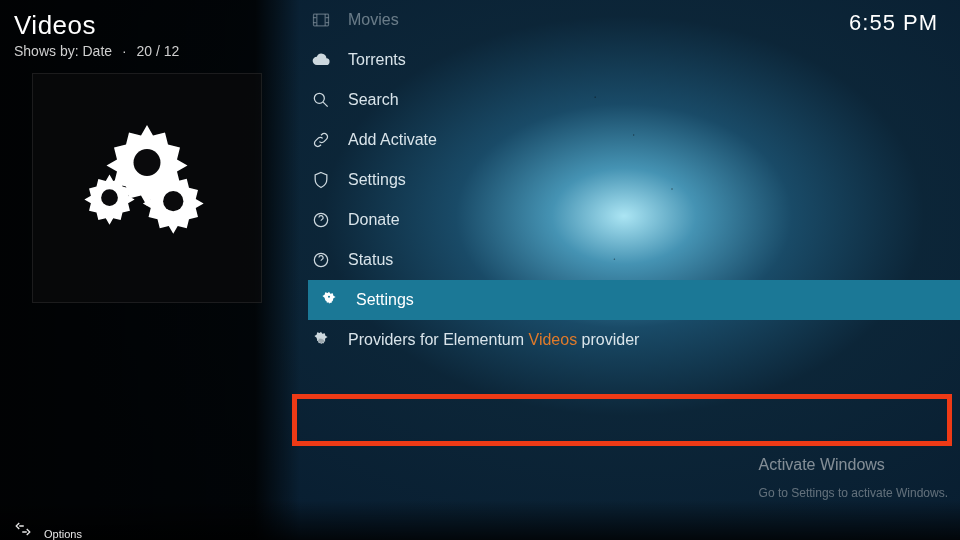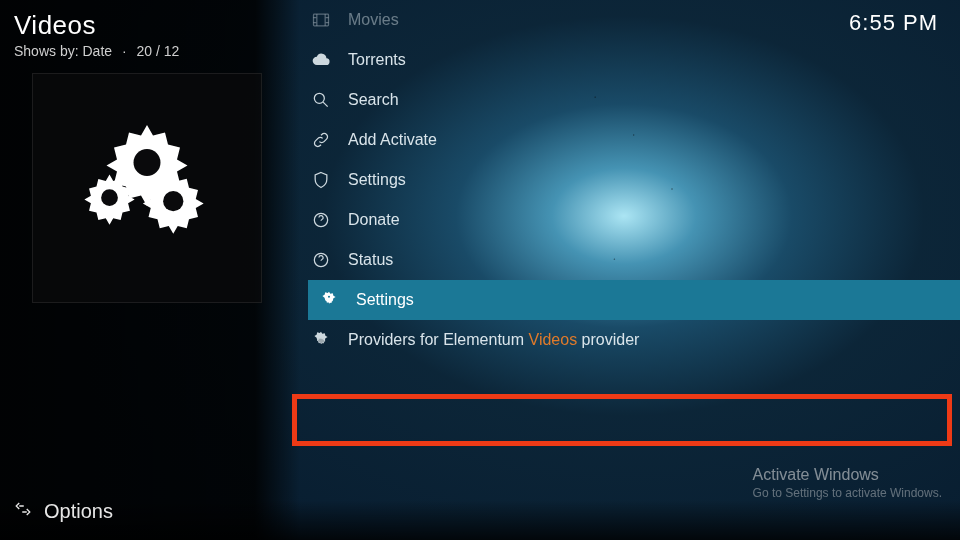--- a/index.html
+++ b/index.html
@@ -59,31 +59,31 @@
       background:#1b7896; color:#fff;margin-left:8px;
     }
     .row.sel .ico svg { stroke:#fff; fill:#fff; }
     .highlight-box{
       position:absolute; border:5px solid #ee3a16; pointer-events:none;
     }
     .burst { color:#e07a2a; }
 
     .footer {
       position:absolute; left:0; bottom:0; height:40px; width:100%;
-      display:flex; align-items:flex-start; gap:12px; padding-left:14px;
+      display:flex; align-items:flex-end; gap:12px; padding-left:14px;
       background: linear-gradient(to top, rgba(0,0,0,0.8),rgba(0,0,0,0.0));
-      color:#e6e6e6; font-size:20px;
+      color:#e6e6e6; font-size:11px;
     }
     .footer svg{ width:18px;height:18px; stroke:#e6e6e6; fill:none; stroke-width:1.8;}
 
     .watermark{
-      position:absolute; right:18px; bottom:40px; text-align:left; color:rgba(230,230,230,0.55);
+      position:absolute; right:12px; bottom:40px; text-align:left; color:rgba(230,230,230,0.55);
     }
     .watermark .t1{ font-size:16px; }
-    .watermark .t2{ font-size:12px; color:rgba(230,230,230,0.4); margin-top:2px;}
+    .watermark .t2{ font-size:12px; color:rgba(230,230,230,0.4); margin-top:12px;}
 
     .gearfill{ fill:#cdd8de !important; stroke:none !important;}
     .row.sel .gearfill{ fill:#fff !important;}
   </style>
 </head>
 <body>
 
 <div class="left-panel">
   <div class="title">Videos</div>
   <div class="subtitle">

